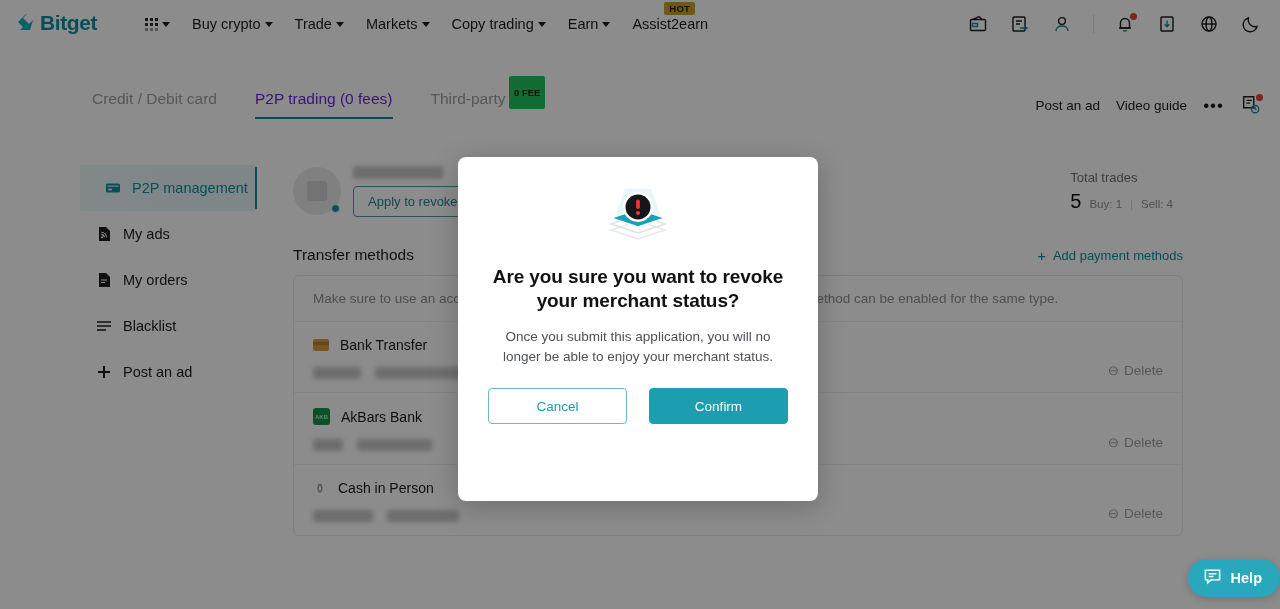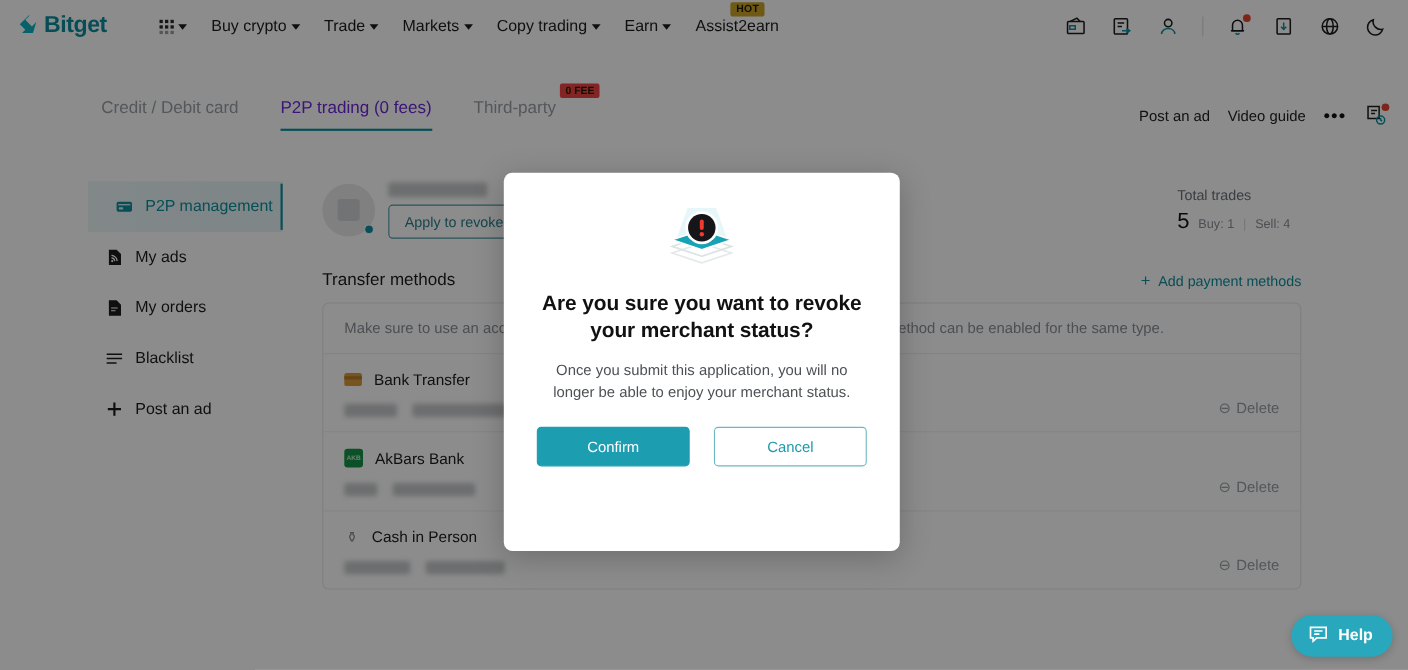--- a/index.html
+++ b/index.html
@@ -46,22 +46,22 @@
   .reddot { position:absolute; width:7px; height:7px; border-radius:50%; background:#e5442e; top:0px; right:-1px; }
 
   
   .tabrow { position:absolute; left:0; top:90px; width:1280px; height:52px; }
   .tabs { position:absolute; left:92px; top:0; display:flex; align-items:flex-start; gap:38px; }
   .tab { position:relative; font-size:15.5px; color:#9aa0a6; padding-bottom:11px; white-space:nowrap; }
   .tab.active { color:#6d28d9; font-weight:400; }
   .tab.active::after { content:""; position:absolute; left:0; right:0; bottom:0; height:2.5px; background:#0e8f9e; }
   .badge-fee {
     position:absolute; top:-14px; right:-40px;
-    background:#ef4444; color:#231c00; font-size:9.5px; font-weight:700;
-    padding:1px 5px; border-radius:2px;
+    background:#22c55e; color:#231c00; font-size:9.5px; font-weight:700;
+    padding:11px 5px; border-radius:2px;
   }
   .tabrow-right { position:absolute; right:18px; top:4px; display:flex; align-items:center; gap:16px; }
   .tr-link { font-size:13.5px; color:#222; white-space:nowrap; }
   .dots { font-size:17px; color:#111; letter-spacing:1px; line-height:1; }
 
   
   .sidebar { position:absolute; left:80px; top:165px; width:177px; }
   .side-item {
     position:relative; height:46px; display:flex; align-items:center; gap:11px;
     padding-left:16px; font-size:14.5px; color:#1c1c1c;
@@ -103,21 +103,21 @@
   .pm-del { position:absolute; right:19px; bottom:14px; font-size:13.5px; color:#9aa0a6; display:flex; align-items:center; gap:5px; }
   .pm-details { display:flex; gap:14px; margin-top:14px; }
   .bl { height:12px; background:#c6c8ca; border-radius:2px; filter:blur(2.4px); }
   .ico-card { width:16px; height:12px; border-radius:2px; background:#d99b3c; position:relative; }
   .ico-card::after { content:""; position:absolute; left:0; right:0; top:3px; height:2.5px; background:#b97e29; }
   .ico-akbars { width:17px; height:17px; border-radius:3px; background:#159247; display:flex; align-items:center; justify-content:center; color:#bfe9cf; font-size:6px; font-weight:700; }
   .ico-cash { width:14px; display:flex; justify-content:center; color:#8a9097; font-size:13px; }
 
   
   .help {
-    position:absolute; right:14px; bottom:12px; height:38px; border-radius:20px;
+    position:absolute; right:0; bottom:12px; height:38px; border-radius:20px;
     background:#29a8bd; color:#fff; display:flex; align-items:center; gap:9px;
     padding:0 18px 0 15px; font-size:14.5px; font-weight:700;
     box-shadow:0 2px 8px rgba(0,0,0,.18);
   }
 
   
   .overlay { position:absolute; inset:0; background:rgba(0,0,0,0.45); }
   .modal {
     position:absolute; left:458px; top:157px; width:360px; height:344px;
     background:#fff; border-radius:8px; box-shadow:0 6px 28px rgba(0,0,0,.22);
@@ -415,22 +415,22 @@
         <path d="M44 35 L55 31 L66 35 L55 39 Z" fill="#13303a"></path>
         <circle cx="55" cy="24" r="15" fill="#ffffff"></circle>
         <circle cx="55" cy="24" r="12.5" fill="#15151a"></circle>
         <rect x="53.2" y="16.5" width="3.6" height="9.5" rx="1.8" fill="#ef3b2d"></rect>
         <circle cx="55" cy="30" r="2" fill="#ef3b2d"></circle>
       </svg>
     </div>
     <div class="modal-title">Are you sure you want to revoke your merchant status?</div>
     <div class="modal-body">Once you submit this application, you will no longer be able to enjoy your merchant status.</div>
     <div class="modal-btns">
+      <div class="btn btn-cancel">Cancel</div>
       <div class="btn btn-confirm">Confirm</div>
-      <div class="btn btn-cancel">Cancel</div>
     </div>
   </div>
 
   <div class="help">
     <span>
       <svg width="19" height="19" viewBox="0 0 20 20" fill="none" stroke="#ffffff" stroke-width="1.6">
           <path d="M2.5 3.5h15v10h-9l-3.5 3.2V13.5h-2.5z"></path>
           <path d="M6 7h8M6 10h5"></path>
         </svg>
     </span>

